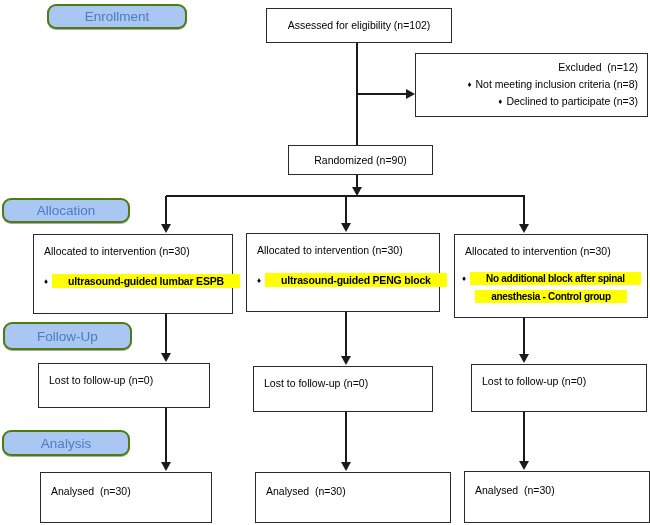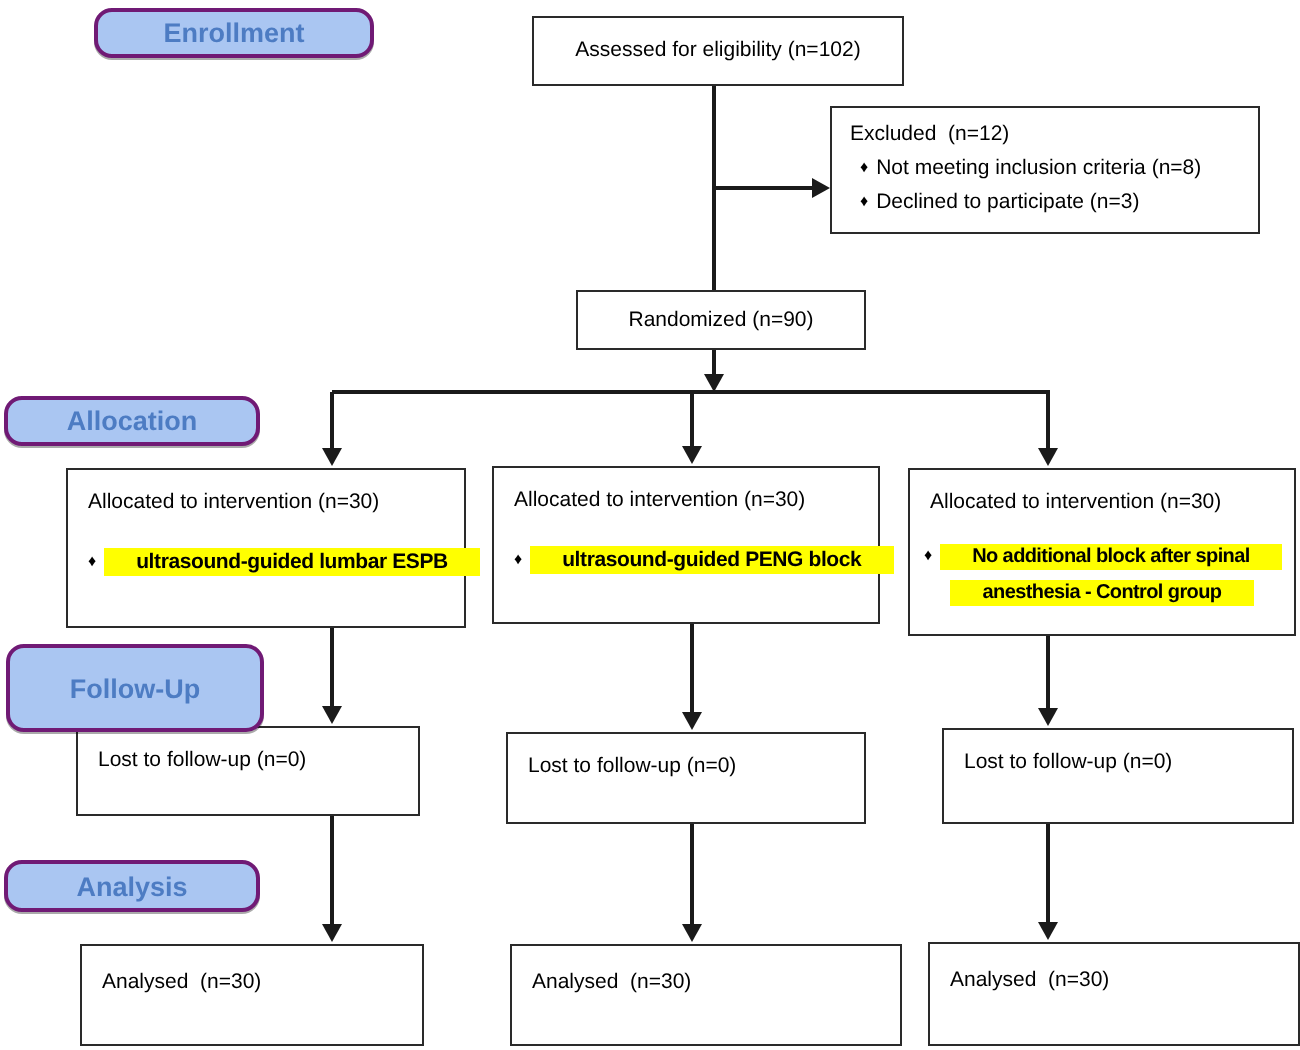--- a/index.html
+++ b/index.html
@@ -3,23 +3,23 @@
 <meta charset="utf-8">
 <style>
   html,body { margin:0; padding:0; background:#ffffff; }
   .canvas {
     position:relative; width:650px; height:525px; background:#ffffff;
     font-family:"Liberation Sans", sans-serif; color:#000; overflow:hidden;
   }
   
   .stage {
     position:absolute; box-sizing:border-box;
-    background:#aac6f2; border:2px solid #701a75; border-radius:9px;
+    background:#aac6f2; border:2px solid #4d7c0f; border-radius:9px;
     display:flex; align-items:center; justify-content:center;
-    font-weight:bold; font-size:13.5px; color:#4d7cc3;
+    font-weight:normal; font-size:13.5px; color:#4d7cc3;
     box-shadow:0 1px 0 #00000055;
   }
   
   .bx {
     position:absolute; box-sizing:border-box; background:#ffffff;
     border:1.6px solid #2a2a2a; font-size:10.5px; line-height:1.35;
   }
   .bx.center { display:flex; align-items:center; justify-content:center; }
   .pad { padding:9px 10px; }
   .t { white-space:pre; }
@@ -71,21 +71,21 @@
   <div class="ah-down" style="left:161px;top:462px;"></div>
   <div class="vline" style="left:345px;top:412px;height:51px;"></div>
   <div class="ah-down" style="left:341px;top:462px;"></div>
   <div class="vline" style="left:523px;top:412px;height:50px;"></div>
   <div class="ah-down" style="left:519px;top:461px;"></div>
 
   <div class="bx center" style="left:266px;top:8px;width:186px;height:35px;">
     <span class="t">Assessed for eligibility (n=102)</span>
   </div>
 
-  <div class="bx" style="left:415px;top:53px;width:215px;height:64px;">
+  <div class="bx" style="left:415px;top:53px;width:233px;height:64px;text-align:right;">
     <div class="pad" style="padding:6px 9px;">
       <div class="t">Excluded  (n=12)</div>
       <div class="bullet-row"><span class="diamond">♦</span><span>Not meeting inclusion criteria (n=8)</span></div>
       <div class="bullet-row"><span class="diamond">♦</span><span>Declined to participate (n=3)</span></div>
     </div>
   </div>
 
   <div class="bx center" style="left:288px;top:145px;width:145px;height:30px;">
     <span class="t">Randomized (n=90)</span>
   </div>
@@ -133,20 +133,20 @@
   <div class="bx" style="left:464px;top:471px;width:186px;height:52px;">
     <div class="pad t" style="padding-top:11px;">Analysed  (n=30)</div>
   </div>
 
   <div class="stage" style="left:47px;top:4px;width:140px;height:25px;">
     <span>Enrollment</span>
   </div>
   <div class="stage" style="left:2px;top:198px;width:128px;height:25px;">
     <span>Allocation</span>
   </div>
-  <div class="stage" style="left:3px;top:322px;width:129px;height:44px;text-align:center;">
+  <div class="stage" style="left:3px;top:322px;width:129px;height:28px;text-align:center;">
     <span>Follow-Up</span>
   </div>
   <div class="stage" style="left:2px;top:430px;width:128px;height:26px;">
     <span>Analysis</span>
   </div>
 
 </div>
 
 </body></html>

